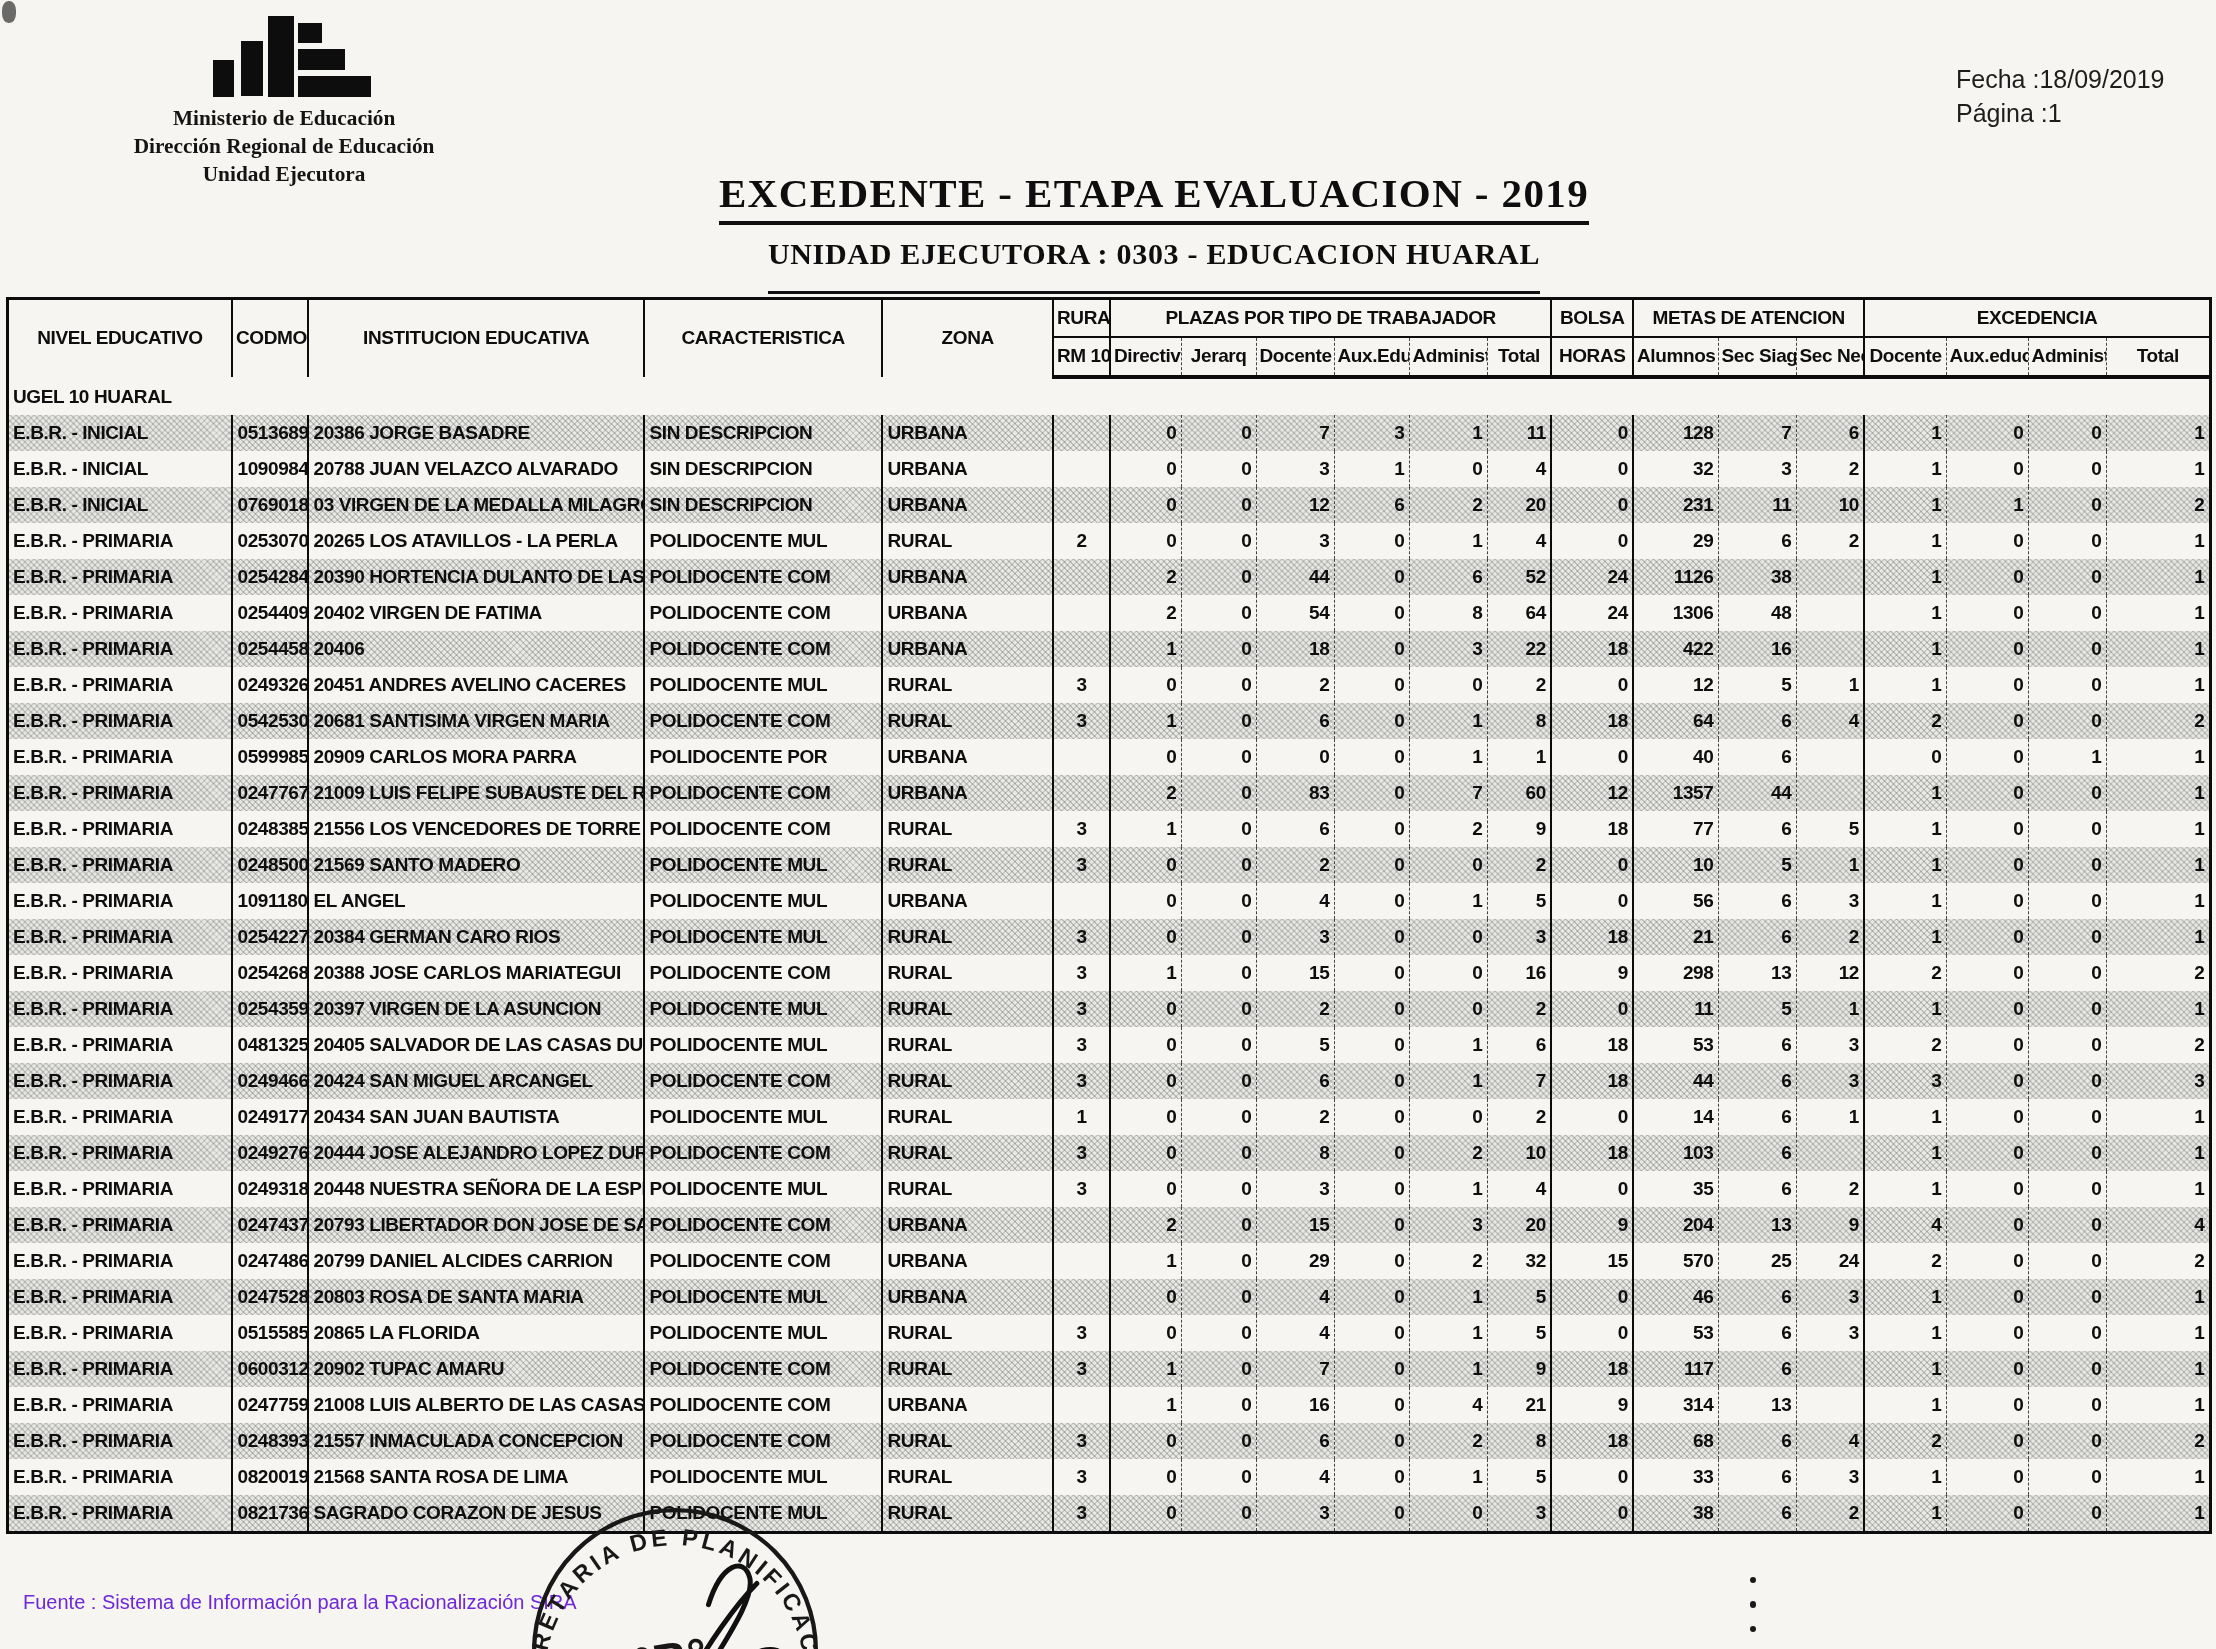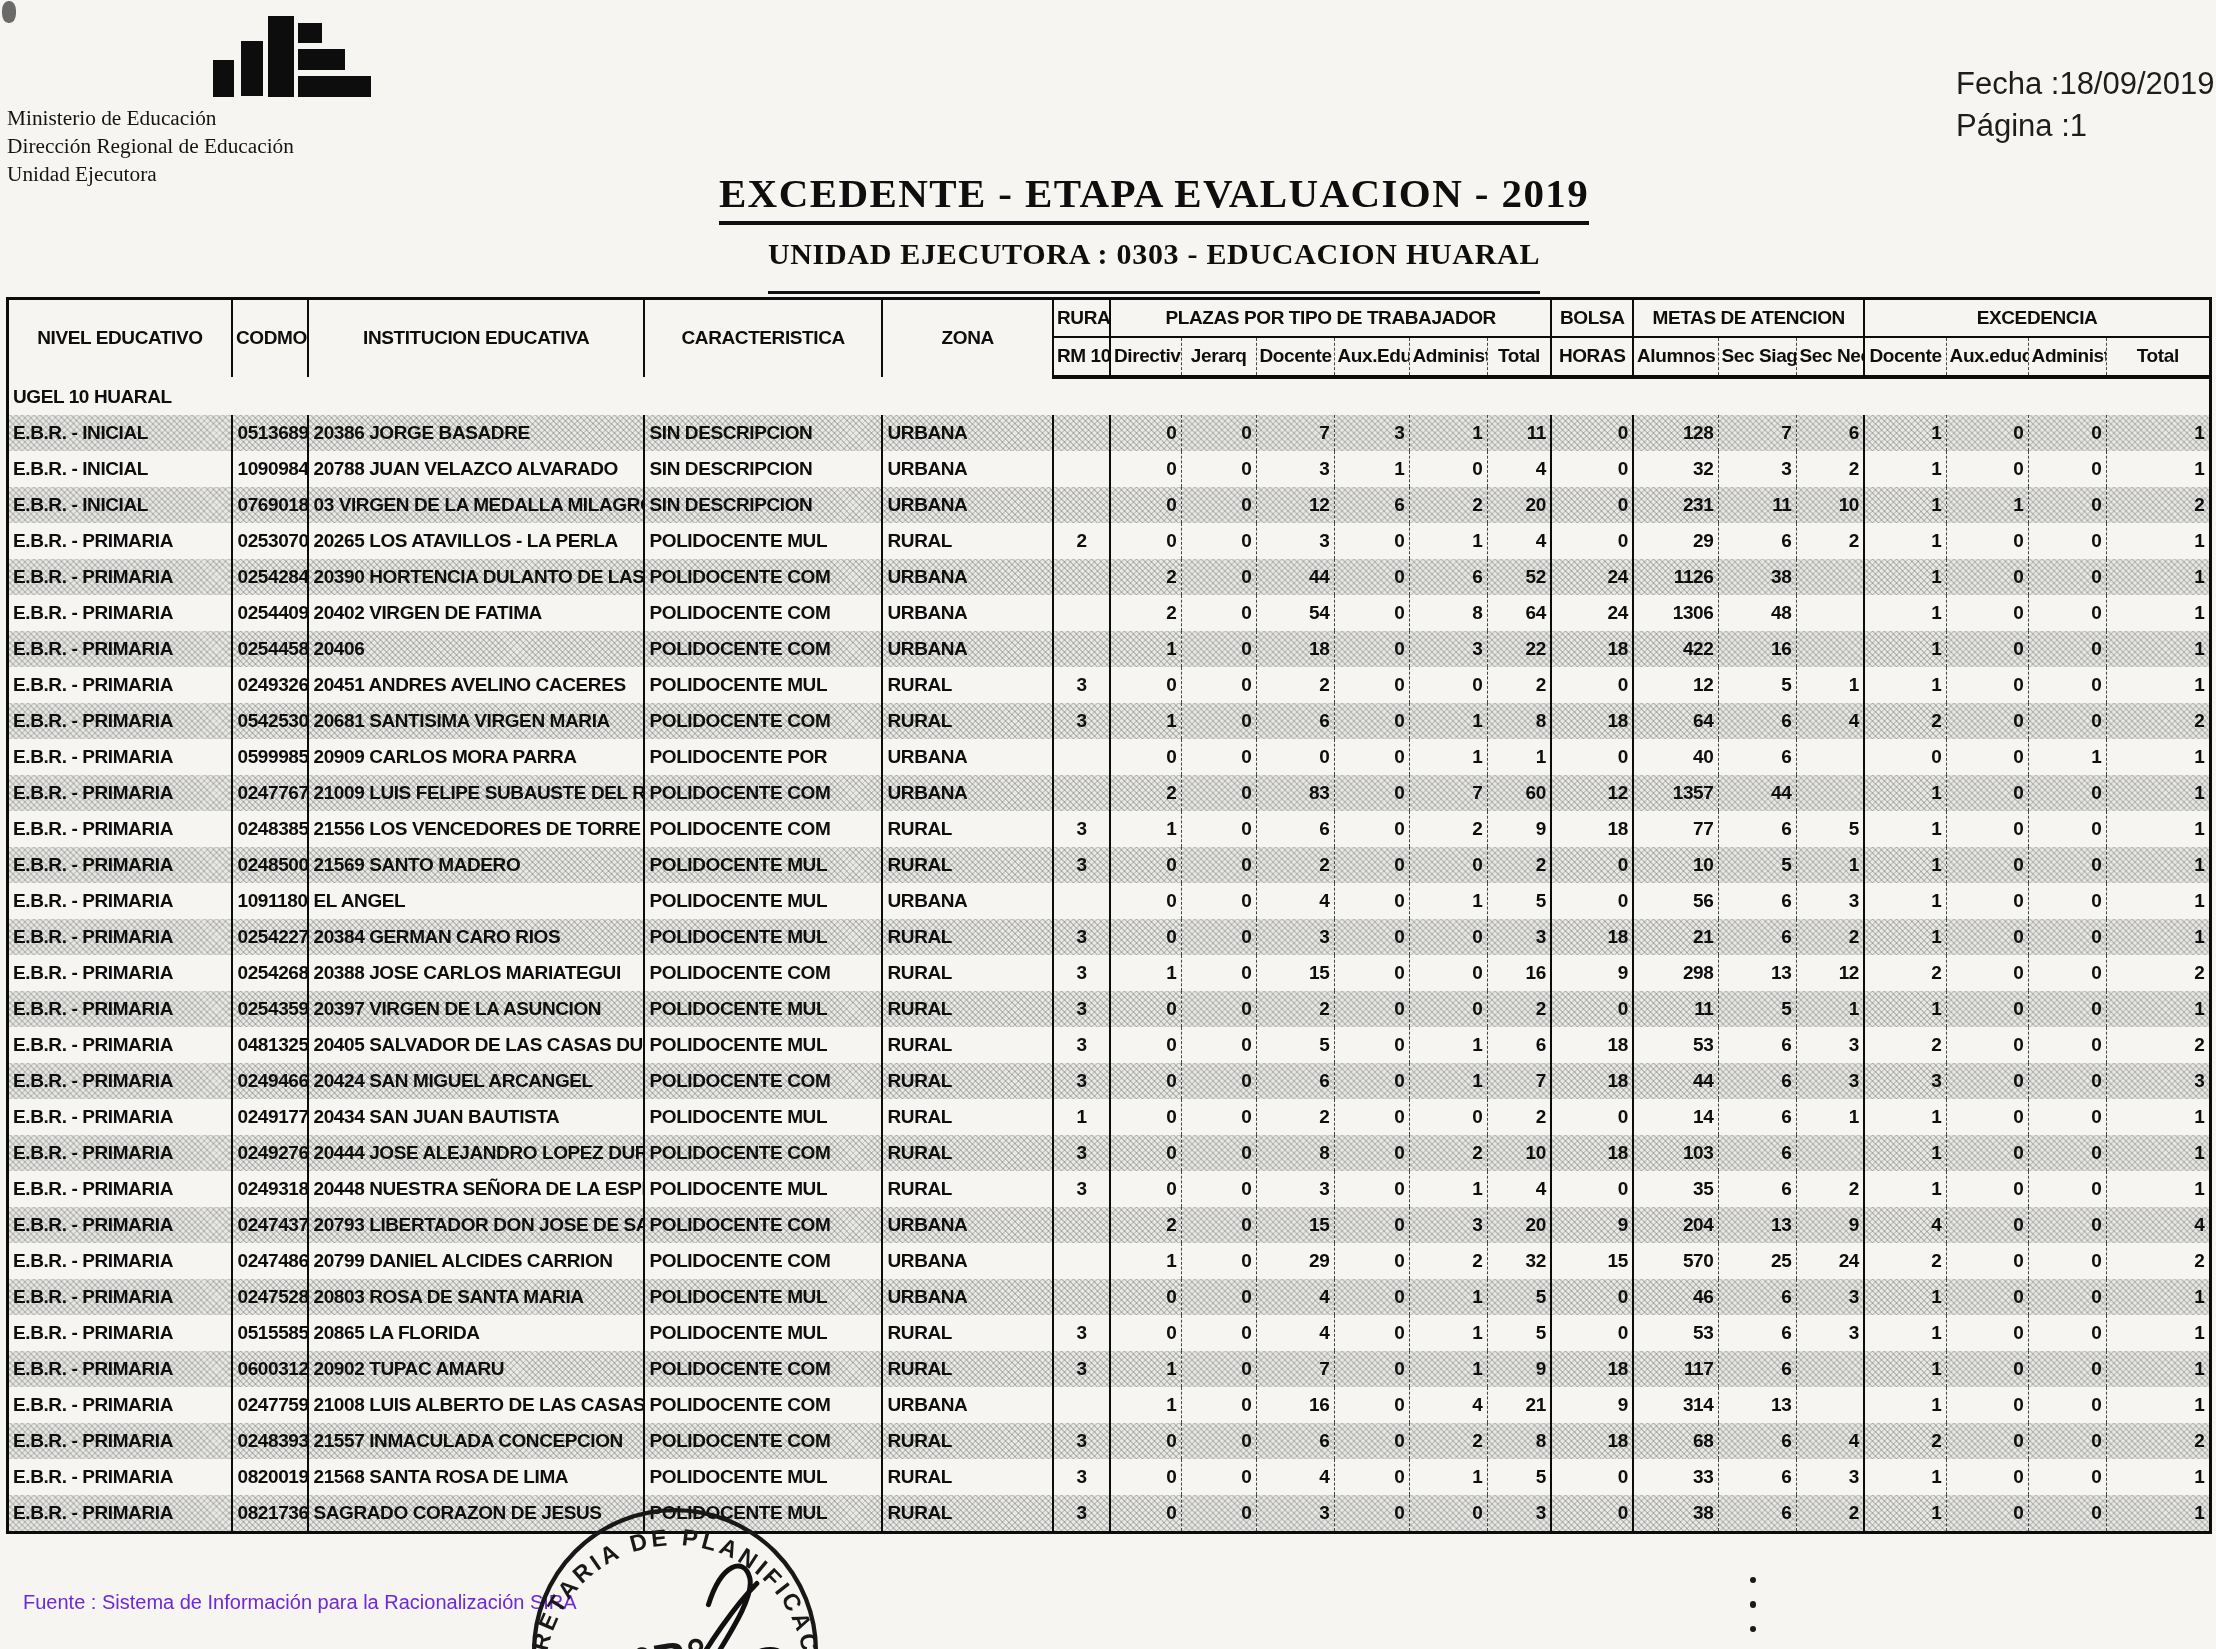--- a/index.html
+++ b/index.html
@@ -13,24 +13,24 @@
   
   .logo{position:absolute;left:213px;top:15.6px;width:192px;height:84px;}
   .logo div{position:absolute;background:#0d0d0d;}
   .lg-b1{left:0;top:44px;width:21.3px;height:37px;}
   .lg-b2{left:28.4px;top:25.6px;width:21.3px;height:55px;}
   .lg-b3{left:55px;top:0;width:25.6px;height:81px;}
   .lg-r1{left:85px;top:7.1px;width:24px;height:20px;}
   .lg-r2{left:85px;top:33px;width:47px;height:21.3px;}
   .lg-r3{left:85px;top:60px;width:73px;height:21.3px;}
   .org{
-    position:absolute;left:7.1px;top:104px;width:554px;
-    font-family:"Liberation Serif", serif;font-weight:normal;font-size:21.3px;line-height:1.32;color:#141414;
+    position:absolute;left:7.1px;top:104px;width:554px;text-align:center;
+    font-family:"Liberation Serif", serif;font-weight:bold;font-size:21.3px;line-height:1.32;color:#141414;
   }
-  .dateblock{position:absolute;left:1956px;top:63px;font-size:31px;line-height:1.35;color:#1d1d1d;}
+  .dateblock{position:absolute;left:1956px;top:63px;font-size:25px;line-height:1.35;color:#1d1d1d;}
   .titles{position:absolute;left:0;top:169px;width:100%;text-align:center;padding-left:92px;box-sizing:border-box;}
   .title{
     display:inline-block;font-family:"Liberation Serif", serif;font-weight:bold;font-size:41px;
     letter-spacing:1.4px;border-bottom:4.3px solid #101010;padding-bottom:4.3px;color:#0e0e0e;
   }
   .subtitle{
     display:inline-block;margin-top:11.4px;font-family:"Liberation Serif", serif;font-weight:bold;font-size:30px;
     letter-spacing:0.7px;border-bottom:3.6px solid #101010;padding-bottom:20px;color:#0e0e0e;
   }
   

